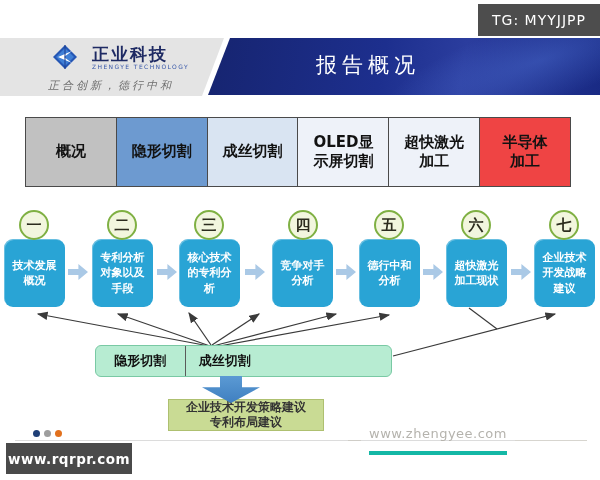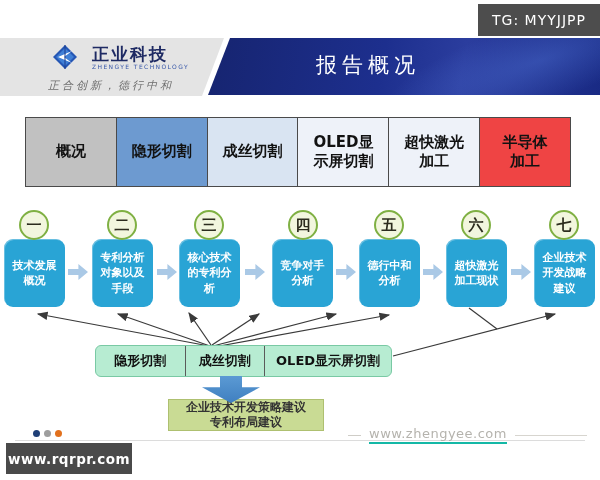--- a/index.html
+++ b/index.html
@@ -75,21 +75,21 @@
     white-space:pre-line; z-index:6; }
 
   
   .footer-line { position:absolute; left:15px; top:440px; width:570px; height:1px; background:#dcdcdc; }
   .dots { position:absolute; left:33px; top:430px; display:flex; gap:4px; }
   .dot { width:7px; height:7px; border-radius:50%; }
   .site-right { position:absolute; right:13px; top:426px; display:flex; align-items:center; gap:8px; }
   .dash-s { width:13px; height:1px; background:#cfcdc7; }
   .dash-l { width:72px; height:1px; background:#d7d5cf; }
   .site-text { color:#b5b3ad; font-size:13px; letter-spacing:0.5px;
-    border-bottom:2px solid #14b8a6; padding-bottom:1px; }
+    border-bottom:4px solid #14b8a6; padding-bottom:10px; }
   .rqrpr-box { position:absolute; left:6px; top:443px; width:126px; height:31px;
     background:#4a4a4a; color:#fff; font-size:13.5px; font-weight:bold; letter-spacing:0.5px;
     display:flex; align-items:center; justify-content:center; z-index:30; }
 </style>
 </head>
 <body>
 
 <div class="slide">
 
   <div class="tg-box">TG: MYYJJPP</div>
@@ -170,21 +170,20 @@
     <line x1="212" y1="345" x2="259" y2="314" stroke="#3a3a3a" stroke-width="1.2" marker-end="url(#ah)"></line>
     <line x1="213" y1="346" x2="336" y2="314" stroke="#3a3a3a" stroke-width="1.2" marker-end="url(#ah)"></line>
     <line x1="214" y1="347" x2="389" y2="315" stroke="#3a3a3a" stroke-width="1.2" marker-end="url(#ah)"></line>
     <line x1="469" y1="308" x2="497" y2="329" stroke="#3a3a3a" stroke-width="1.2"></line>
     <line x1="393" y1="356" x2="555" y2="314" stroke="#3a3a3a" stroke-width="1.2" marker-end="url(#ah)"></line>
   </svg>
 
   <div class="branch-row">
     <div class="branch-cell c0">隐形切割</div>
     <div class="branch-cell c1">成丝切割</div>
-    <div class="branch-cell c2">OLED显示屏切割</div>
   </div>
 
   <div class="down-arrow"></div>
 
   <div class="conclusion-box">企业技术开发策略建议
 专利布局建议</div>
 
   <div class="footer-line"></div>
 
   <div class="dots">

